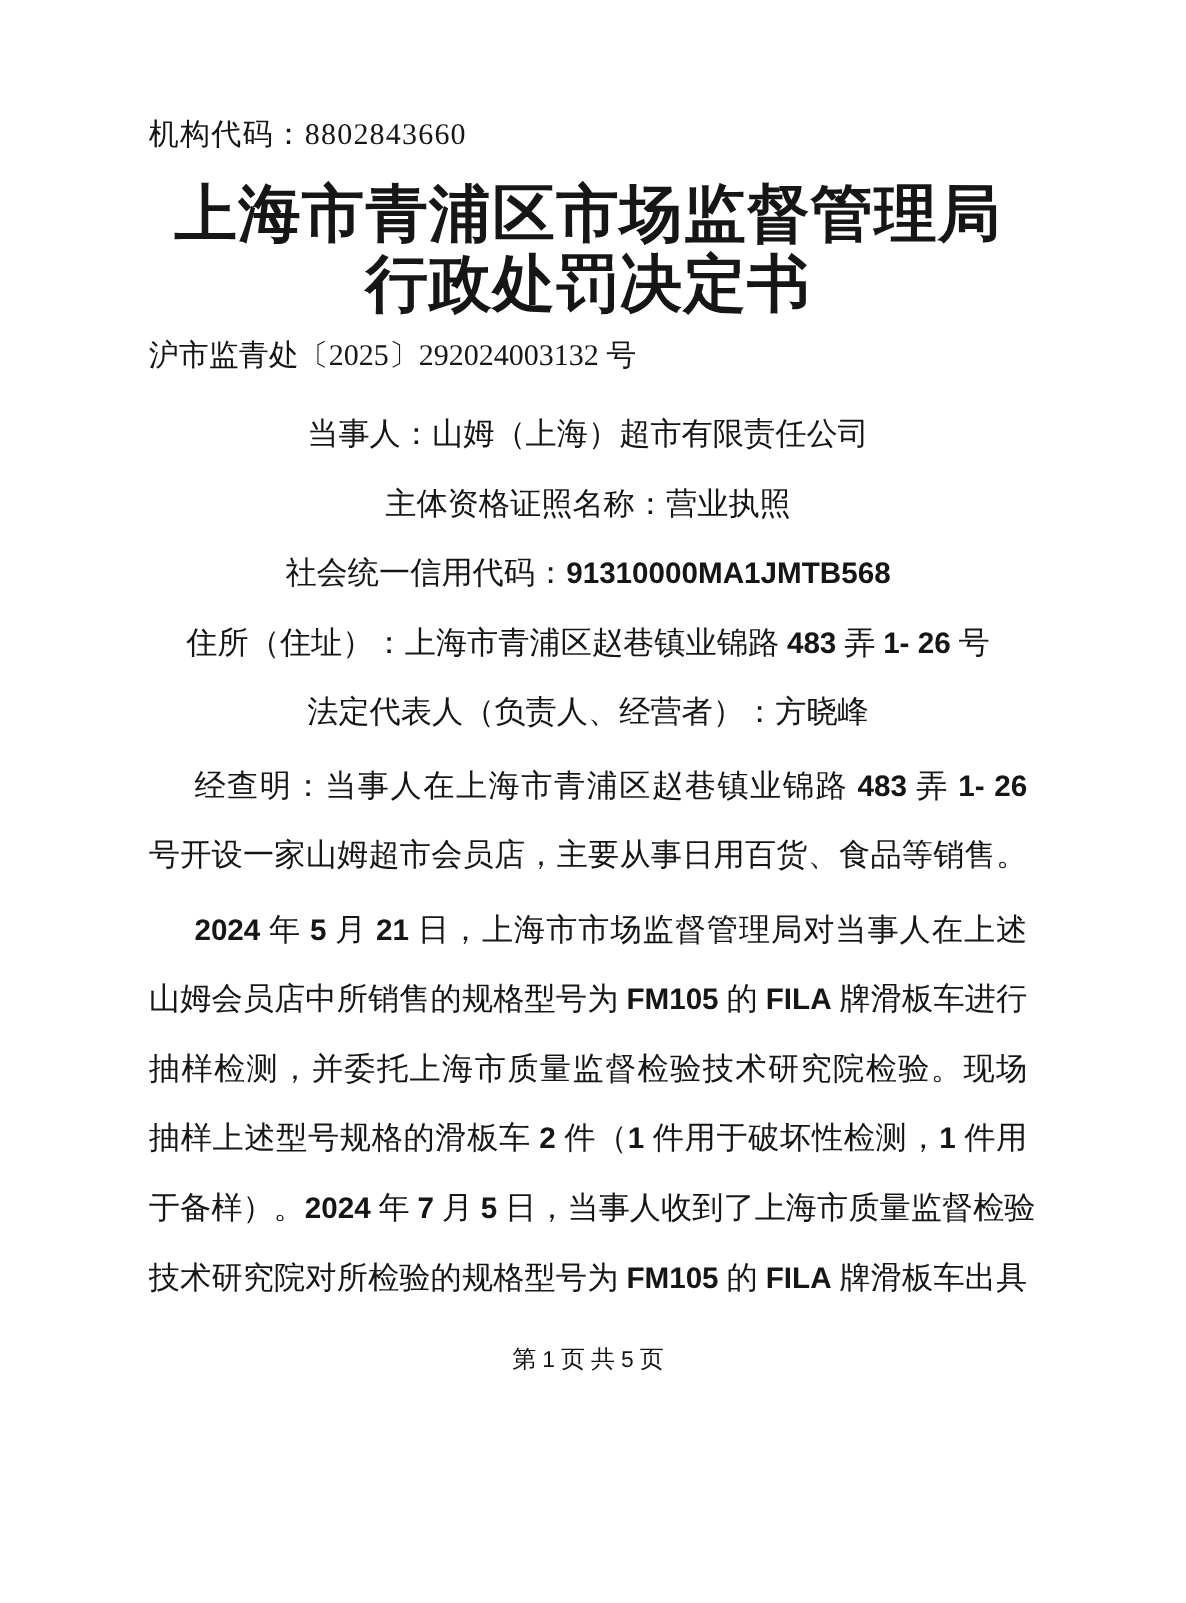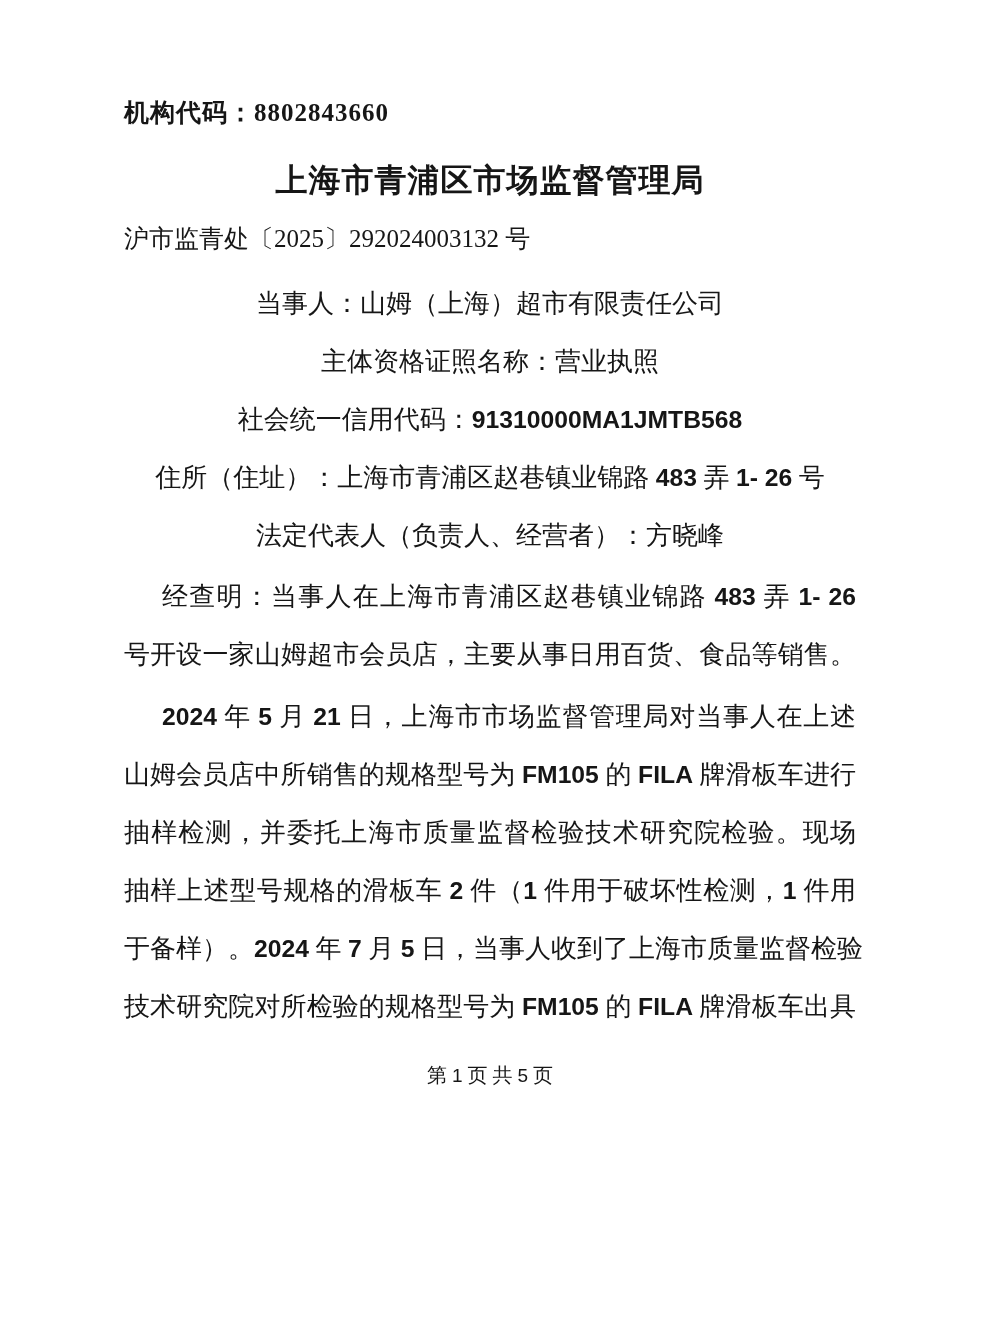--- a/index.html
+++ b/index.html
@@ -17,27 +17,26 @@
     font-family: "Liberation Serif", "DejaVu Serif", serif;
     overflow: hidden;
   }
   .content {
     padding: 95px 132px 0 124px;
   }
   .org-code {
     font-size: 25px;
     line-height: 36px;
     letter-spacing: 1px;
-    font-weight: bold;
   }
   .doc-title {
     margin-top: 20px;
     text-align: center;
     font-weight: 700;
-    font-size: 32px;
+    font-size: 52px;
     line-height: 58px;
     letter-spacing: 1px;
   }
   .doc-number {
     margin-top: 10px;
     font-size: 25px;
     line-height: 40px;
   }
   .fields {
     margin-top: 16px;
@@ -76,20 +75,21 @@
 </head>
 <body>
 
 <div class="page">
   <div class="content">
 
     <div class="org-code">机构代码：8802843660</div>
 
     <div class="doc-title">
       <div>上海市青浦区市场监督管理局</div>
+      <div>行政处罚决定书</div>
     </div>
 
     <div class="doc-number">沪市监青处〔2025〕292024003132 号</div>
 
     <div class="fields">
       <div class="line">当事人：山姆（上海）超市有限责任公司</div>
       <div class="line">主体资格证照名称：营业执照</div>
       <div class="line">社会统一信用代码：<span class="latin">91310000MA1JMTB568</span></div>
       <div class="line">住所（住址）：上海市青浦区赵巷镇业锦路 <span class="latin">483</span> 弄 <span class="latin">1- 26</span> 号</div>
       <div class="line">法定代表人（负责人、经营者）：方晓峰</div>

